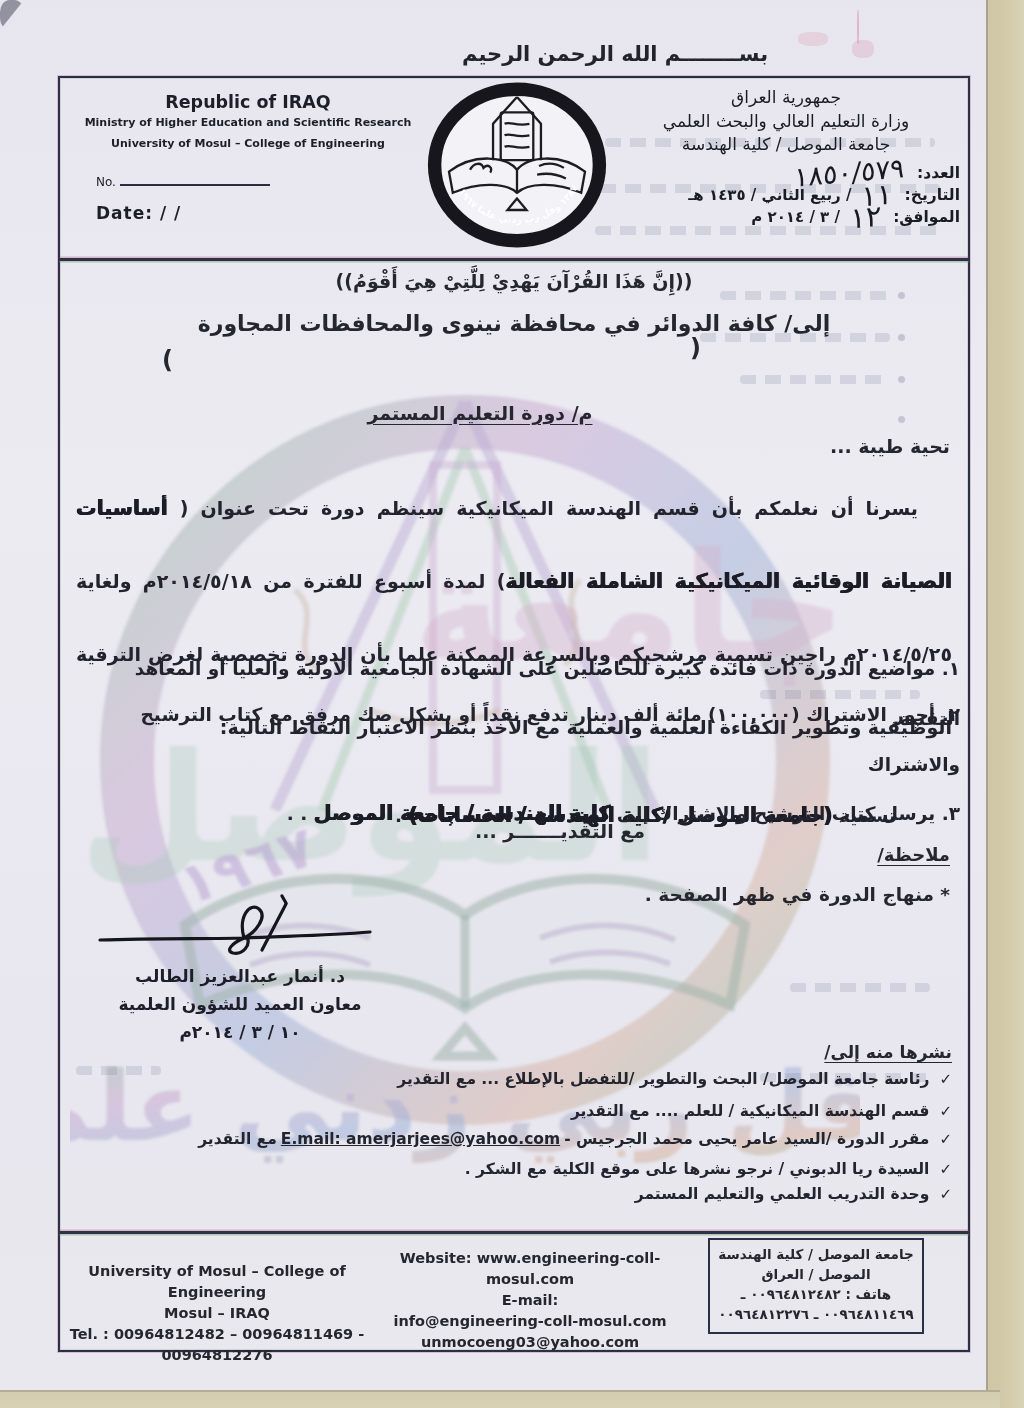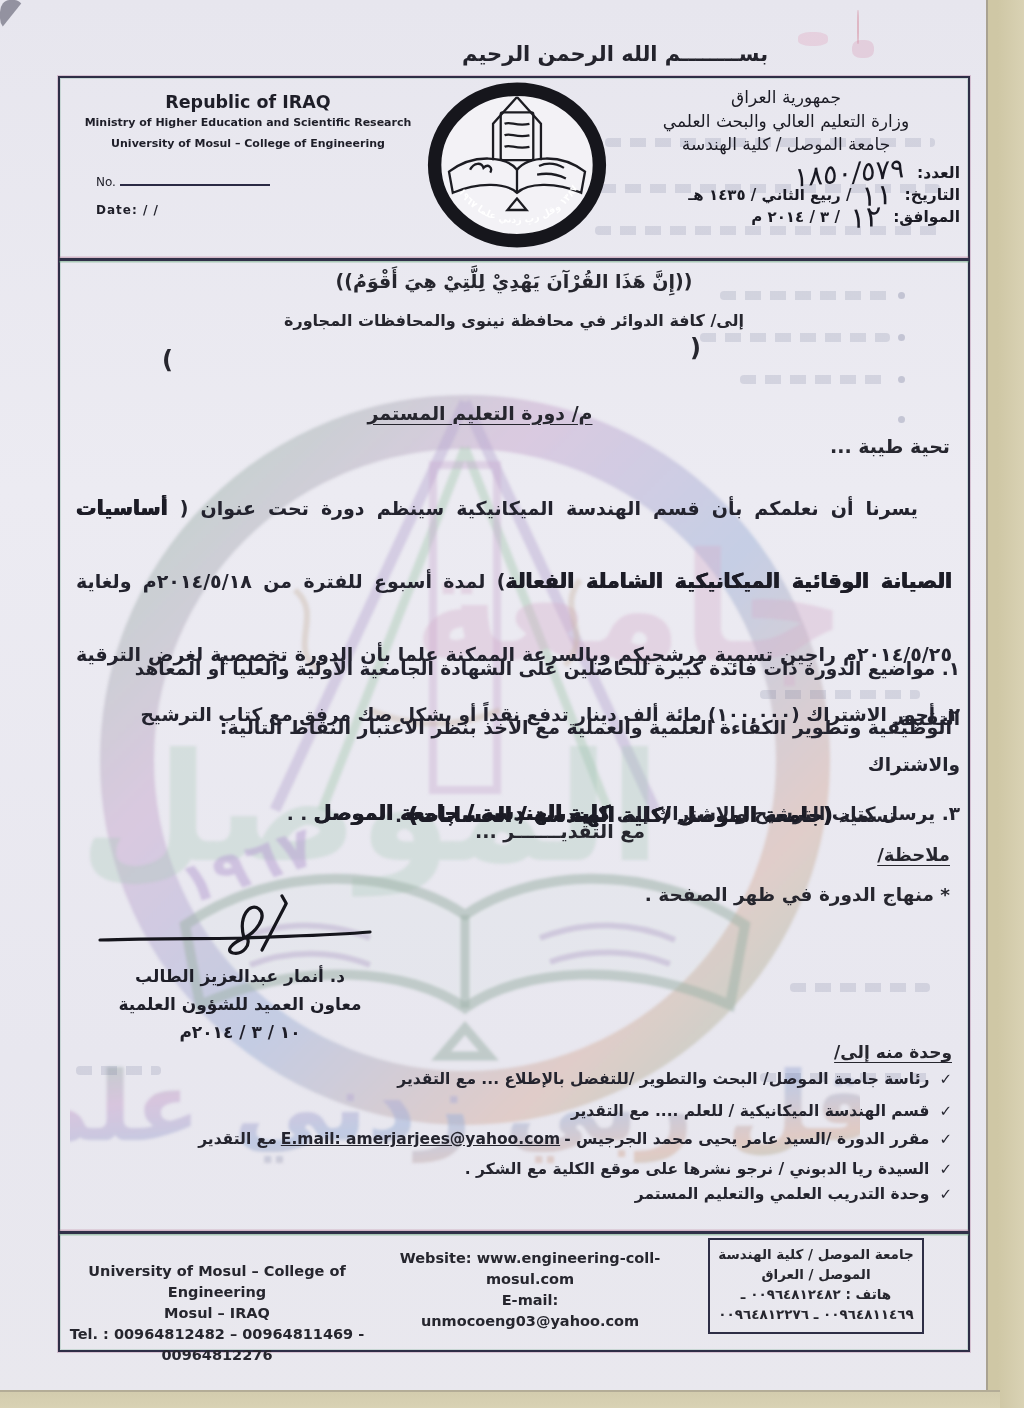--- a/index.html
+++ b/index.html
@@ -24,33 +24,33 @@
   .ctr{text-align:center;}
   .u{text-decoration:underline;text-underline-offset:4px;}
   .bismillah{position:absolute;left:380px;top:42px;width:470px;text-align:center;
              font-size:21px;font-weight:bold;color:#23232c;z-index:3;}
   
   .h-left{left:10px;top:14px;width:356px;text-align:center;color:#1e1e28;}
   .h-left .l1{font-size:17.5px;font-weight:bold;}
   .h-left .l2,.h-left .l3{font-size:11px;font-weight:bold;line-height:21px;}
   .no-row{margin-top:16px;text-align:left;padding-left:26px;font-size:12px;font-weight:normal;}
   .no-line{display:inline-block;width:150px;border-bottom:2px solid #2a2a44;height:14px;}
-  .date-row{margin-top:14px;text-align:left;padding-left:26px;font-size:12px;font-weight:bold;letter-spacing:1px;}
+  .date-row{margin-top:14px;text-align:left;padding-left:26px;font-size:17px;font-weight:bold;letter-spacing:1px;}
   .logo-wrap{left:366px;top:4px;width:182px;height:166px;}
   .h-right{left:550px;top:8px;width:352px;text-align:center;color:#1b1b24;}
   .h-right .l{font-size:17px;font-weight:normal;line-height:23.5px;}
   .meta-row{display:flex;direction:rtl;align-items:center;padding-right:2px;margin-top:2px;}
   .meta-label{font-size:15.5px;font-weight:bold;white-space:nowrap;}
   .meta-rest{font-size:15px;font-weight:bold;white-space:nowrap;margin-right:6px;}
   .hand{display:inline-block;font-size:29px;font-weight:400;color:#181822;
         transform:rotate(-5deg) skewX(-6deg);letter-spacing:2px;margin:0 12px 0 4px;line-height:20px;}
   .hand.sm{font-size:27px;}
   
   .verse{left:0;top:192px;width:100%;font-size:19px;}
-  .toline{left:0;top:233px;width:100%;font-size:16px;}
+  .toline{left:0;top:233px;width:100%;font-size:22px;}
   .paren{font-size:24px;font-weight:bold;}
   .subject{left:0;top:324px;width:100%;transform:translateX(-34px);font-size:19px;}
   .greet{right:18px;top:357px;font-size:19px;}
   .para{left:16px;right:16px;top:394px;direction:rtl;text-align:justify;
         font-size:19px;font-weight:bold;line-height:73px;text-indent:34px;color:#23232e;}
   .fancy{font-size:20.5px;font-weight:bold;color:#1c1c26;
          text-shadow:.6px 0 currentColor,-.4px 0 currentColor;}
   .pt{left:10px;right:8px;direction:rtl;font-size:18.5px;font-weight:bold;line-height:50px;color:#23232e;}
   .it1{top:566px;}
   .it2{top:612px;}
@@ -231,21 +231,21 @@
         <path d="M192,10 L168,56"></path>
         <path d="M188,2 l4,7"></path>
       </g>
     </svg>
     <div class="abs sigblock">
       <div dir="rtl">د. أنمار عبدالعزيز الطالب</div>
       <div dir="rtl">معاون العميد للشؤون العلمية</div>
       <div dir="rtl">١٠ ‏/‏ ٣ ‏/‏ ٢٠١٤م</div>
     </div>
 
-    <div class="abs b u cc-label" dir="rtl">وحدة منه إلى/</div>
+    <div class="abs b u cc-label" dir="rtl">نشرها منه إلى/</div>
     <div class="abs cc cc0">
       <span class="chk">✓</span>
       <span>رئاسة جامعة الموصل/ البحث والتطوير /للتفضل بالإطلاع ... مع التقدير</span>
     </div>
     <div class="abs cc cc1">
       <span class="chk">✓</span>
       <span>قسم الهندسة الميكانيكية /  للعلم .... مع التقدير</span>
     </div>
     <div class="abs cc cc2">
       <span class="chk">✓</span>
@@ -265,20 +265,21 @@
     <div class="rule hr2"></div>
     <div class="abs f-left">
       <div>University of Mosul – College of Engineering</div>
       <div>Mosul – IRAQ</div>
       <div>Tel. : 00964812482 – 00964811469 -</div>
       <div>00964812276</div>
     </div>
     <div class="abs f-center">
       <div>Website: www.engineering-coll-mosul.com</div>
       <div>E-mail:</div>
+      <div>info@engineering-coll-mosul.com</div>
       <div>unmocoeng03@yahoo.com</div>
     </div>
     <div class="abs f-right">
       <div>جامعة الموصل / كلية الهندسة</div>
       <div>الموصل / العراق</div>
       <div>هاتف : ٠٠٩٦٤٨١٢٤٨٢ ـ</div>
       <div>٠٠٩٦٤٨١١٤٦٩ ـ ٠٠٩٦٤٨١٢٢٧٦</div>
     </div>
 
   </div>

